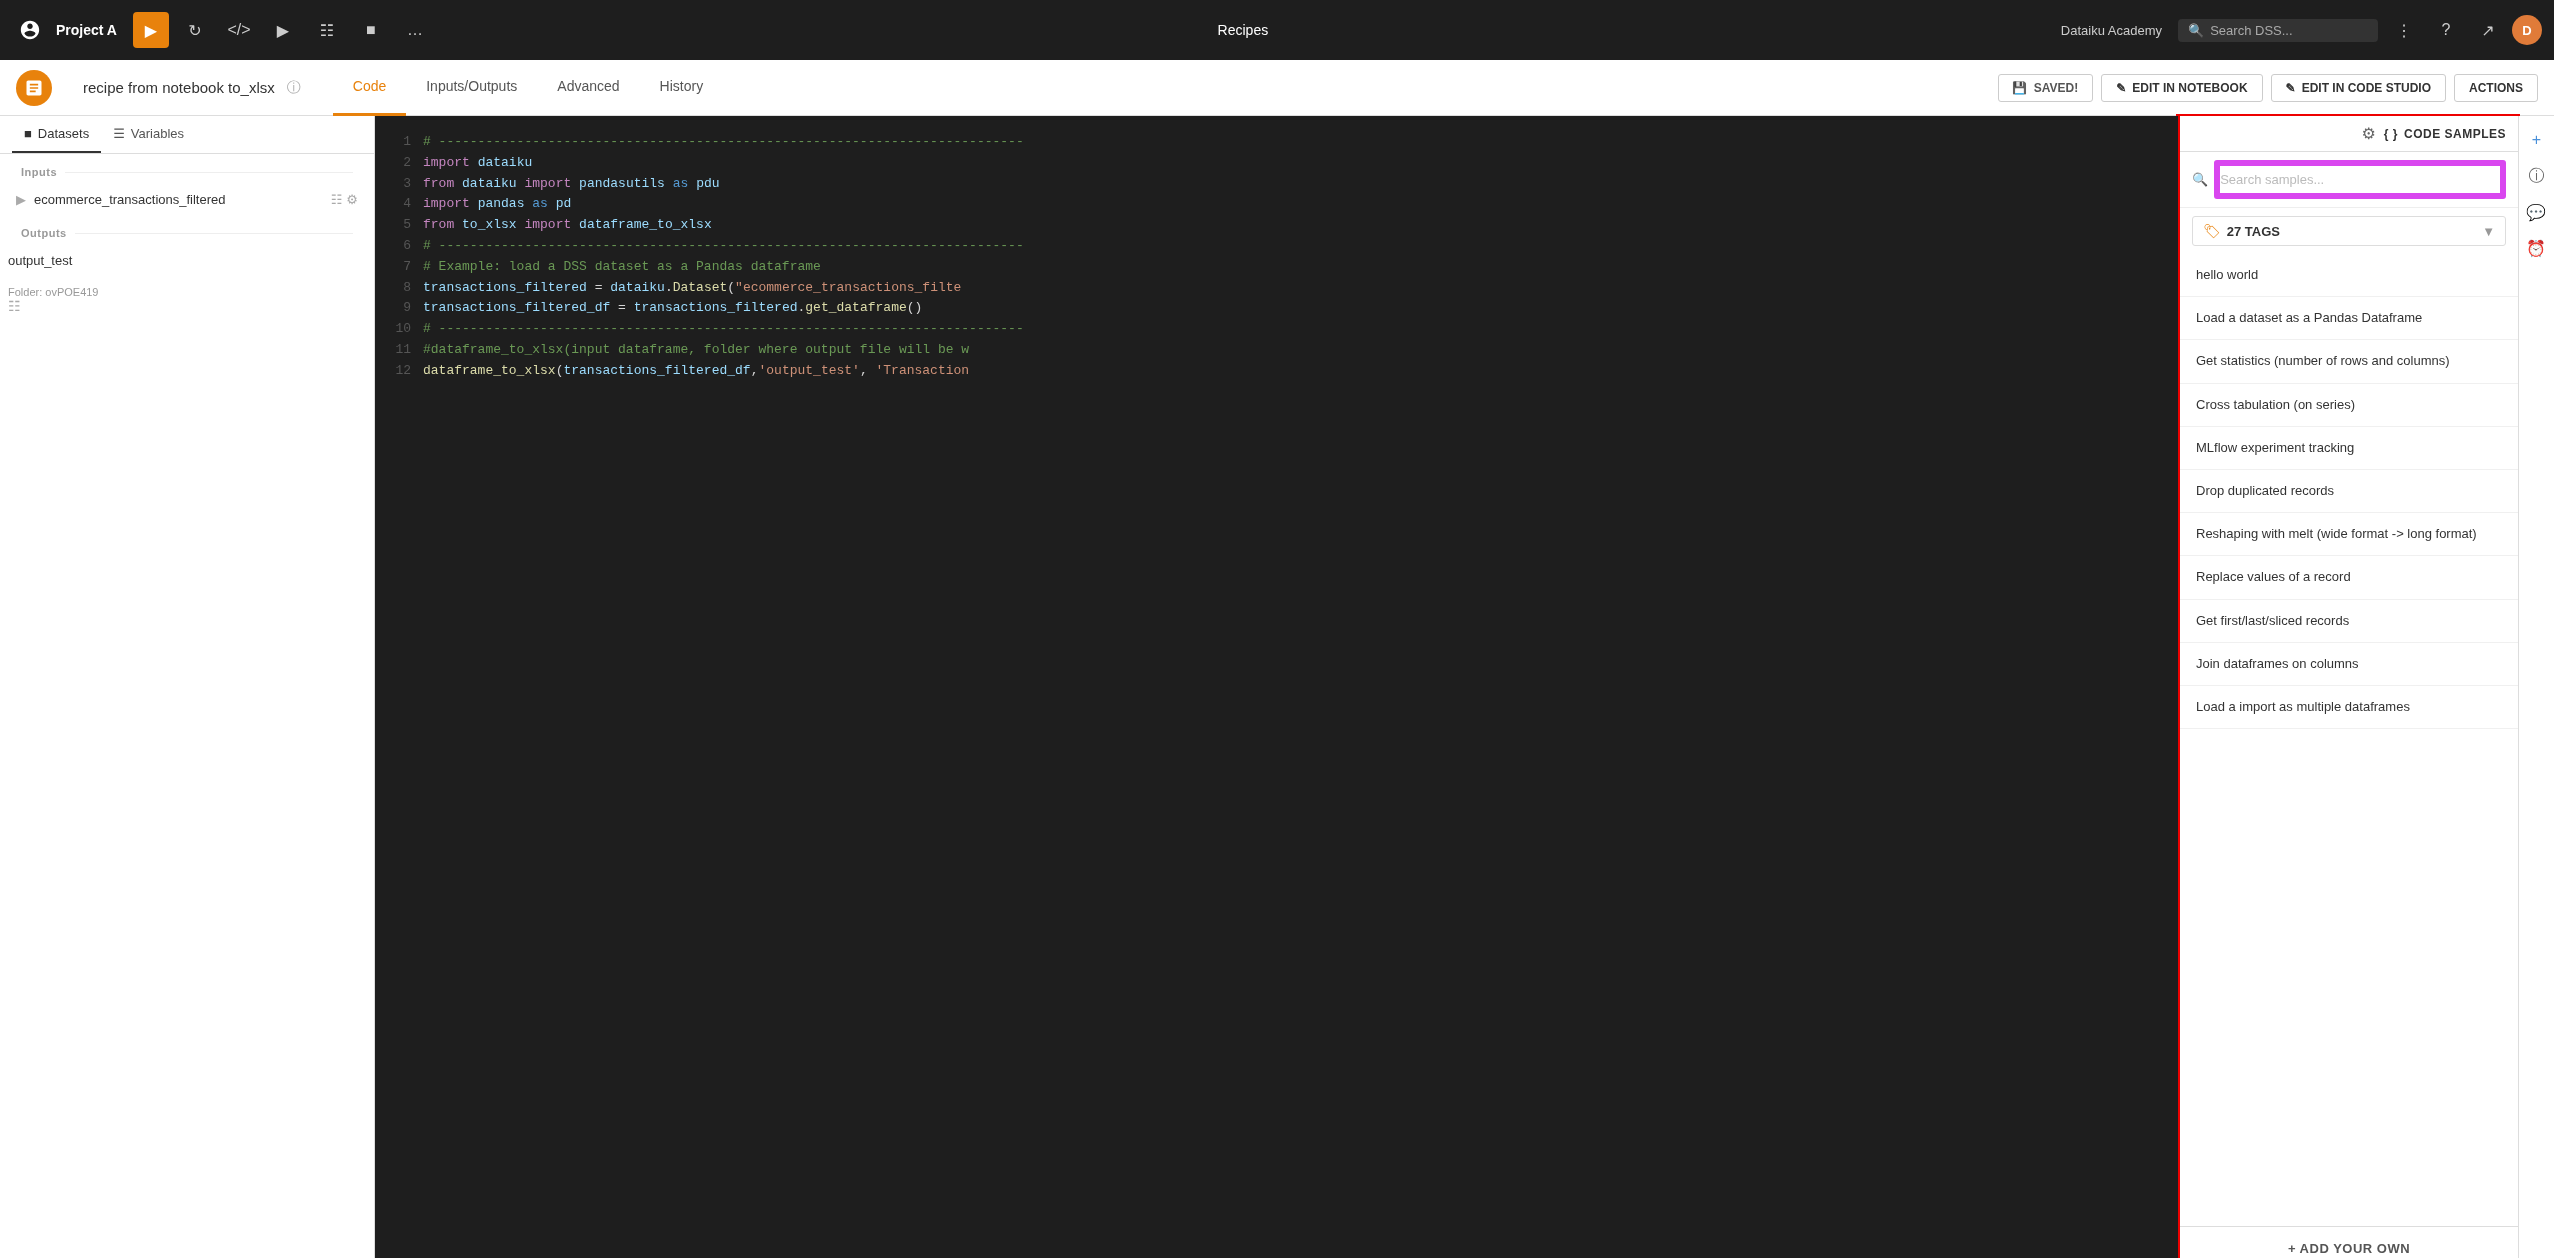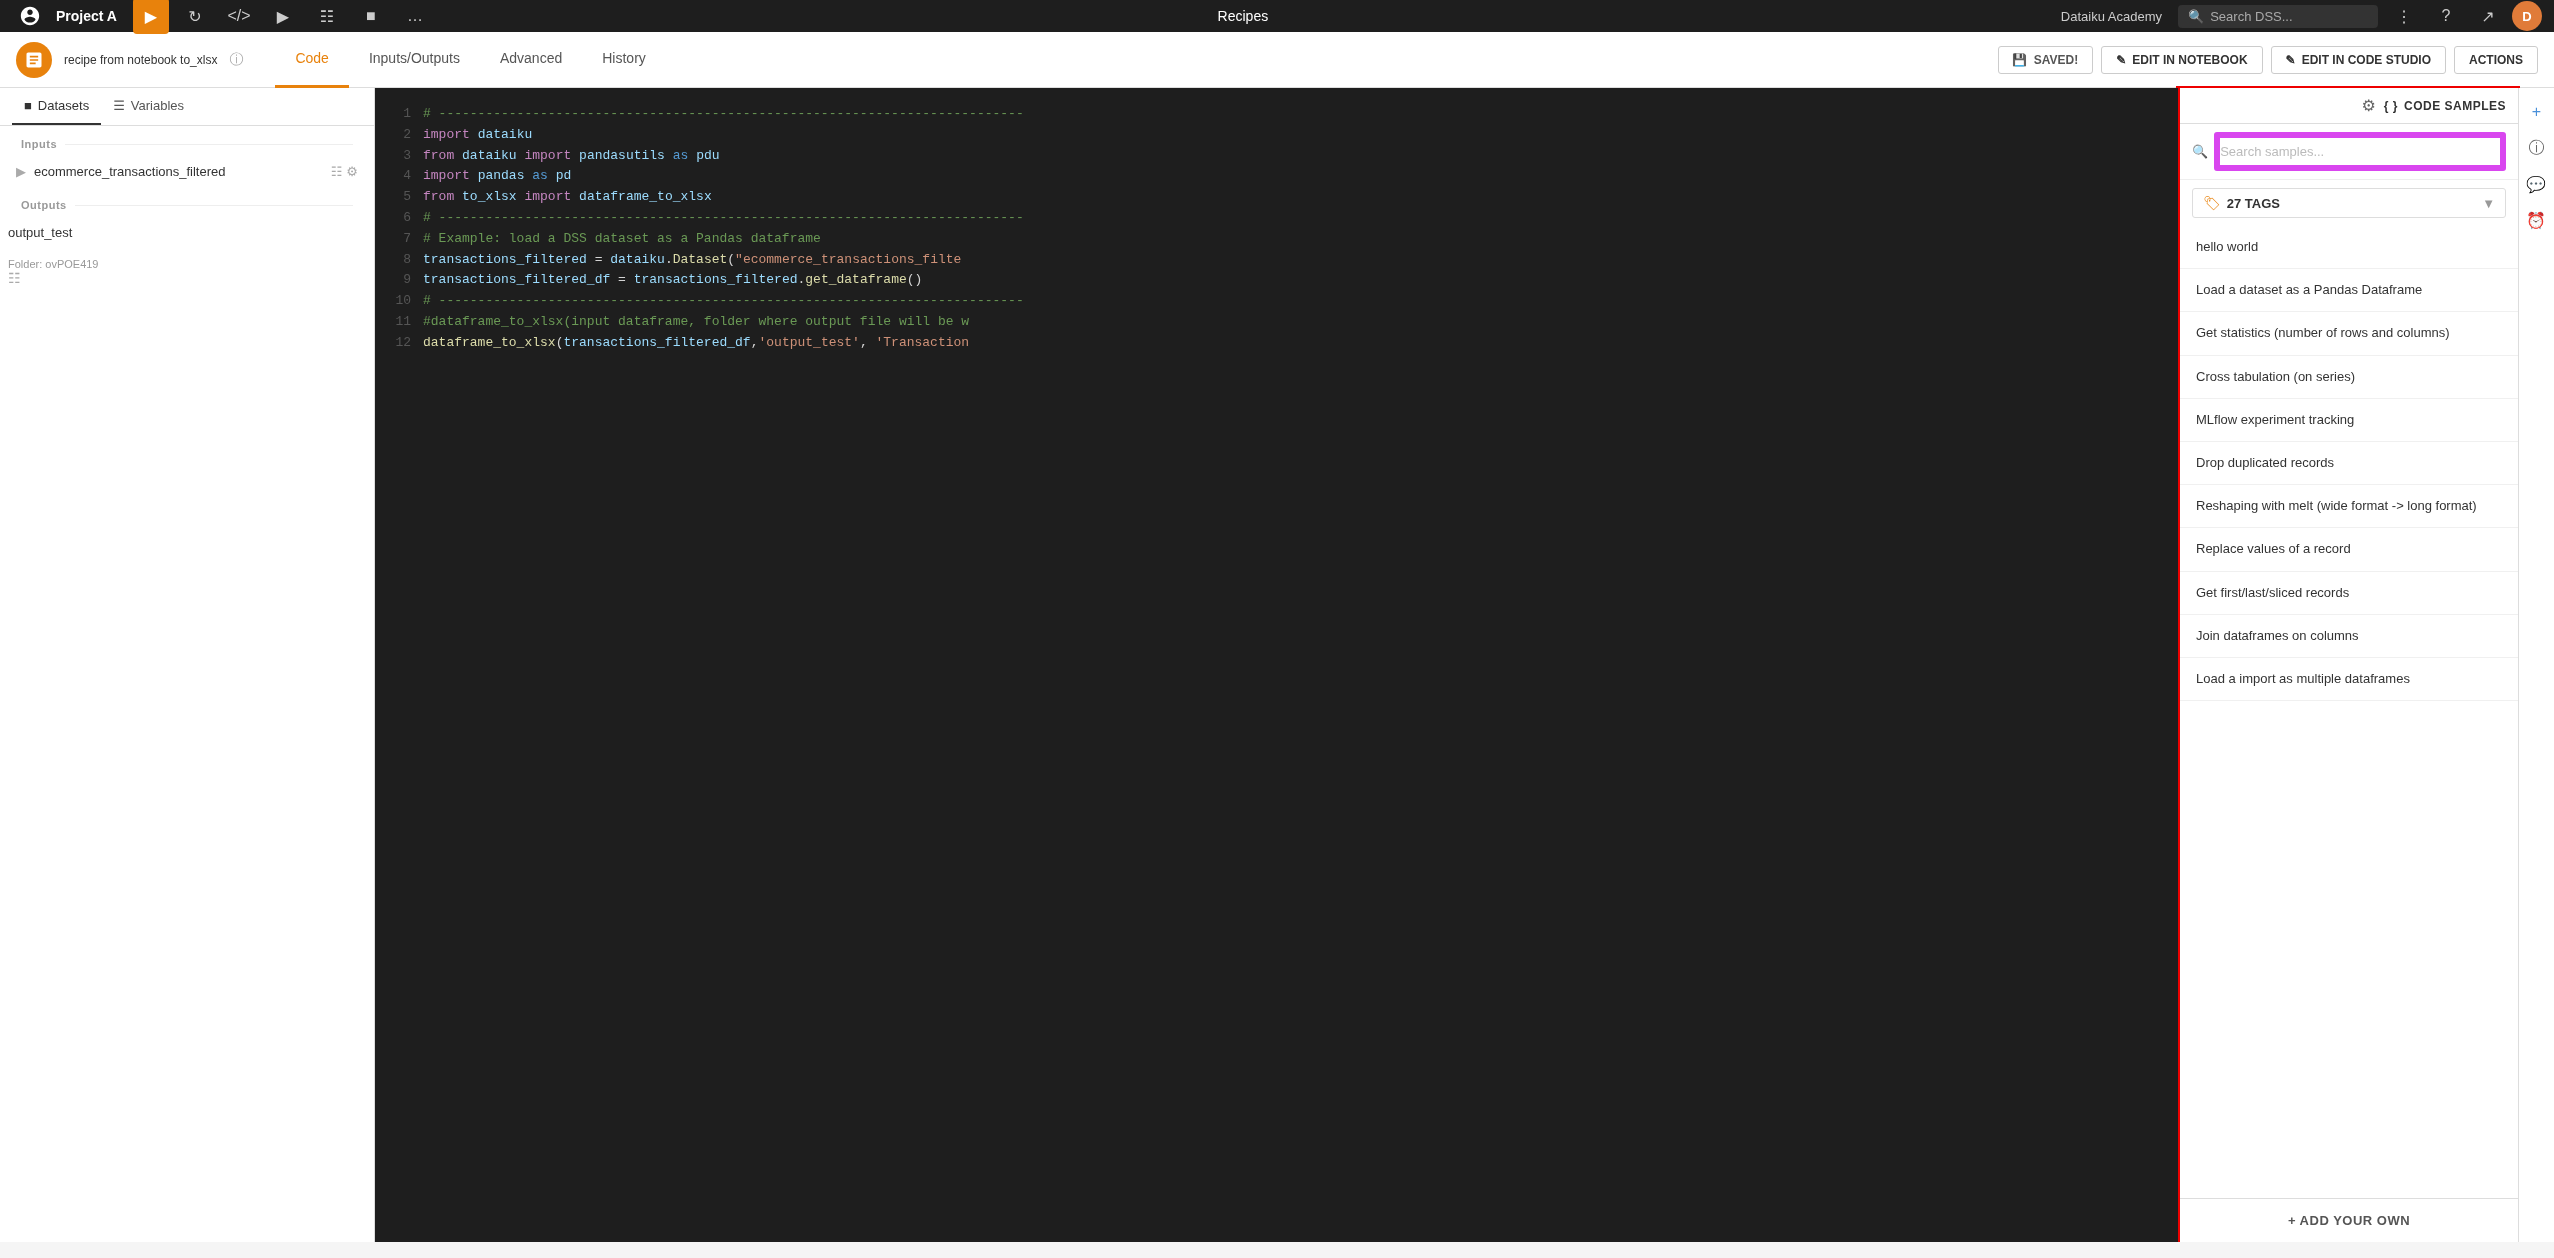--- a/index.html
+++ b/index.html
@@ -1,20 +1,20 @@
 <!DOCTYPE html>
 <html><head>
   <meta charset="utf-8">
   <style>
     * { box-sizing: border-box; margin: 0; padding: 0; }
     body { font-family: 'Segoe UI', Arial, sans-serif; font-size: 13px; background: #f5f5f5; overflow: hidden; }
 
     
     .top-nav {
-      display: flex; align-items: center; background: #1e1e1e; height: 32px;
+      display: flex; align-items: center; background: #1e1e1e; height: 60px;
       padding: 0 12px; gap: 8px; color: #ccc;
     }
     .top-nav .project-name { color: #fff; font-weight: 600; font-size: 14px; margin-right: 8px; }
     .top-nav .nav-icon {
       width: 36px; height: 36px; display: flex; align-items: center; justify-content: center;
       border-radius: 4px; cursor: pointer; color: #ccc; font-size: 16px;
     }
     .top-nav .nav-icon.active { background: #e8820c; color: #fff; }
     .top-nav .recipes-label {
       color: #fff; font-size: 14px; font-weight: 500; flex: 1; text-align: center;
@@ -28,21 +28,21 @@
       color: #ccc; font-size: 13px; padding: 4px 8px;
     }
     .avatar { width: 30px; height: 30px; border-radius: 50%; background: #e07b39; display: flex; align-items: center; justify-content: center; color: #fff; font-weight: bold; font-size: 13px; }
 
     
     .recipe-header {
       display: flex; align-items: center; background: #fff; border-bottom: 1px solid #ddd;
       height: 56px; padding: 0 16px; gap: 12px;
     }
     .recipe-icon { width: 36px; height: 36px; border-radius: 50%; background: #e8820c; display: flex; align-items: center; justify-content: center; color: #fff; font-size: 18px; font-weight: bold; }
-    .recipe-title { font-size: 12px; font-weight: 500; color: #333; }
+    .recipe-title { font-size: 15px; font-weight: 500; color: #333; margin-left: 19px; }
     .recipe-info-icon { color: #aaa; font-size: 14px; cursor: pointer; }
     .recipe-tabs { display: flex; gap: 0; margin-left: 20px; }
     .recipe-tab {
       padding: 0 20px; height: 56px; display: flex; align-items: center;
       font-size: 14px; color: #555; cursor: pointer; border-bottom: 3px solid transparent;
       font-weight: 500;
     }
     .recipe-tab.active { color: #e8820c; border-bottom-color: #e8820c; }
     .recipe-header-actions { margin-left: auto; display: flex; gap: 8px; align-items: center; }
     .saved-btn {

